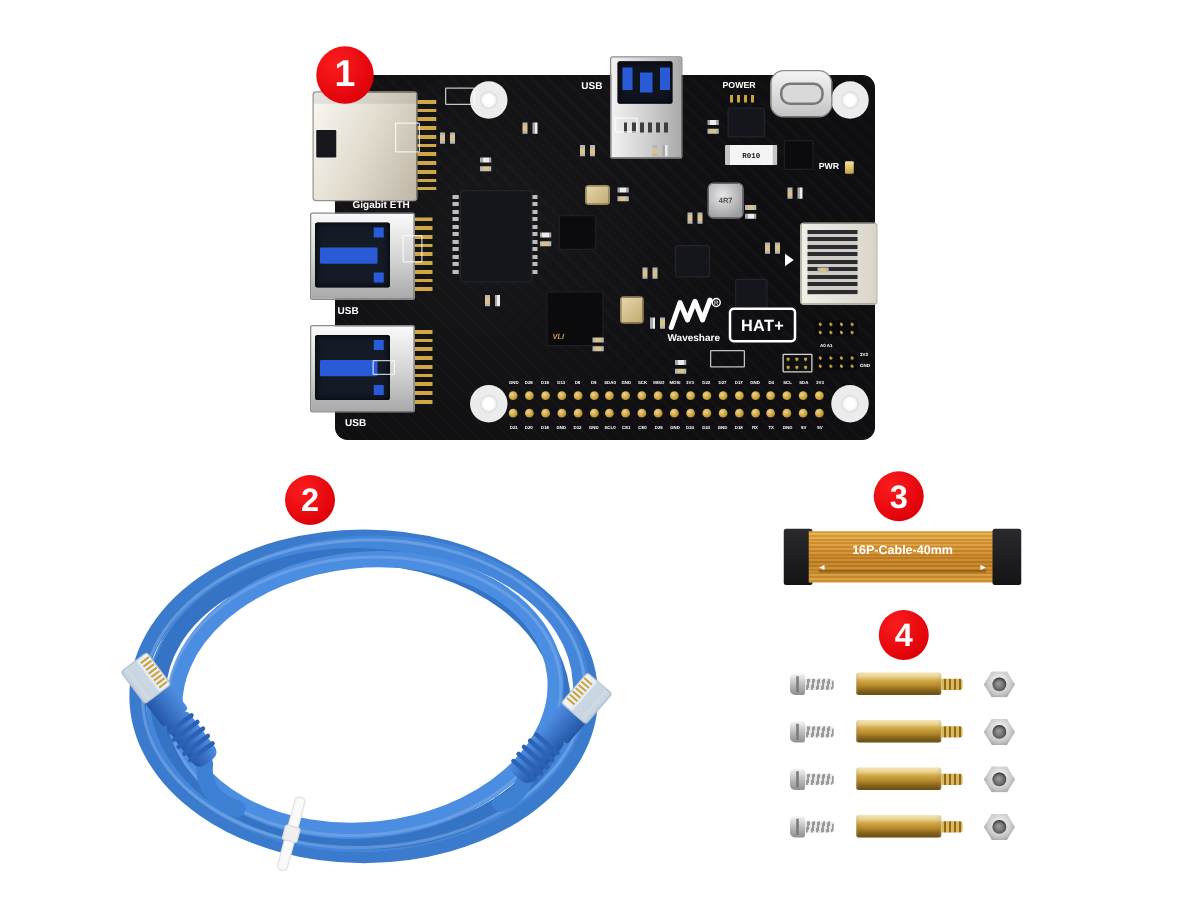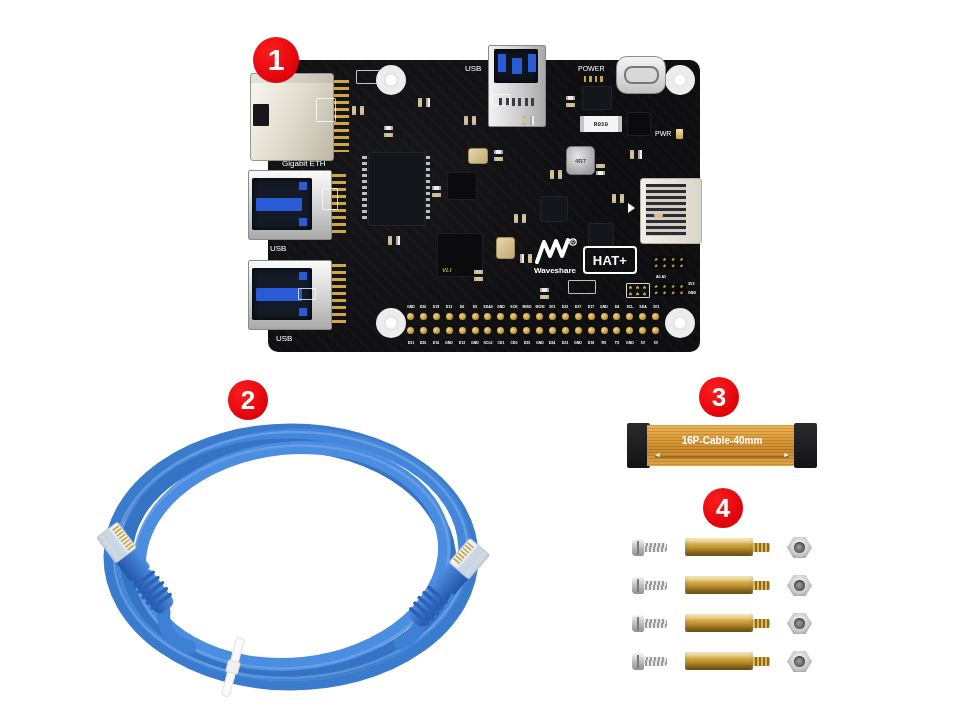--- a/index.html
+++ b/index.html
@@ -13,21 +13,21 @@
          background:radial-gradient(circle at 35% 30%,#fb1d1d,#de0008 78%);z-index:40}
 
   
   .board{position:absolute;left:268px;top:60px;width:432px;height:292px;border-radius:10px;
          background:#0f0f12;
          background-image:radial-gradient(circle at 30% 40%,rgba(255,255,255,.035),transparent 60%),
                           repeating-linear-gradient(45deg,rgba(255,255,255,.015) 0 2px,transparent 2px 9px)}
   .mhole{position:absolute;width:30px;height:30px;border-radius:50%;background:#ececec}
   .mhole::after{content:"";position:absolute;left:8px;top:8px;width:14px;height:14px;border-radius:50%;
                 background:#fff;box-shadow:inset 0 0 3px rgba(0,0,0,.3)}
-  .wlabel{position:absolute;color:#fff;font-weight:400;white-space:nowrap}
+  .wlabel{position:absolute;color:#fff;font-weight:700;white-space:nowrap}
   .f8{font-size:8px}.f7{font-size:7px}
   .tinylabel{position:absolute;color:#fff;font-weight:700;font-size:6px;transform:scale(.6);
              transform-origin:0 50%;white-space:nowrap}
 
   .rj45{position:absolute;left:-18px;top:13px;width:82px;height:86px;border-radius:3px;
         background:linear-gradient(115deg,#faf8f3 0%,#e3ddd0 48%,#beb7a7 100%);border:1px solid #9a9488}
   .rj45::before{content:"";position:absolute;left:0;top:0;right:0;height:9px;background:rgba(0,0,0,.08)}
   .rj45-notch{position:absolute;left:2px;top:30px;width:16px;height:22px;background:#16161b;border-radius:1px}
   .comb-v{position:absolute;background:repeating-linear-gradient(180deg,#cfa845 0 3px,transparent 3px 7px)}
   .usbport{position:absolute;width:82px;height:68px;border-radius:2px;border:1px solid #8a8a8a;

